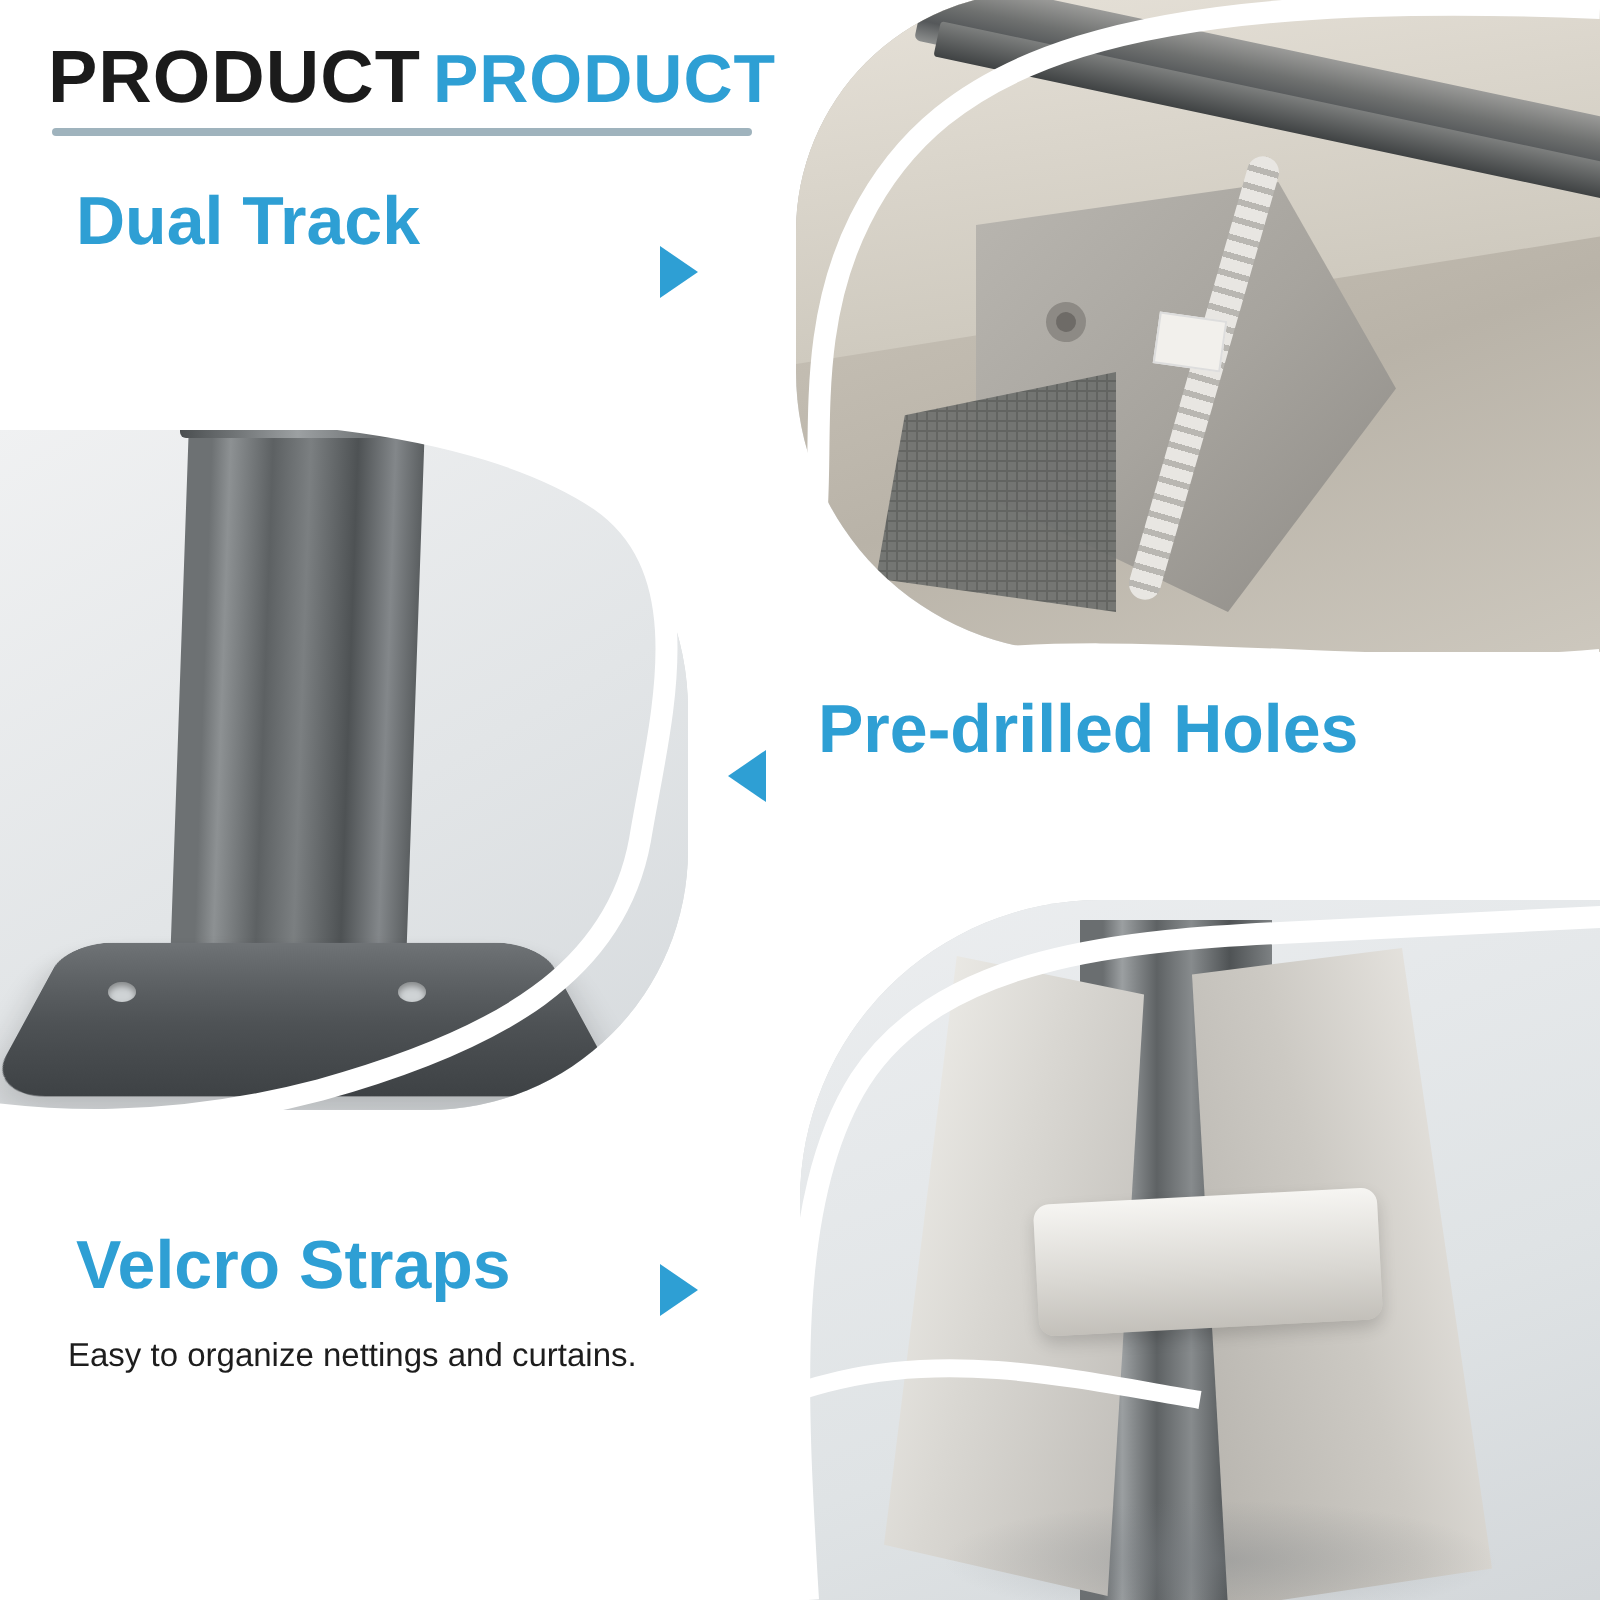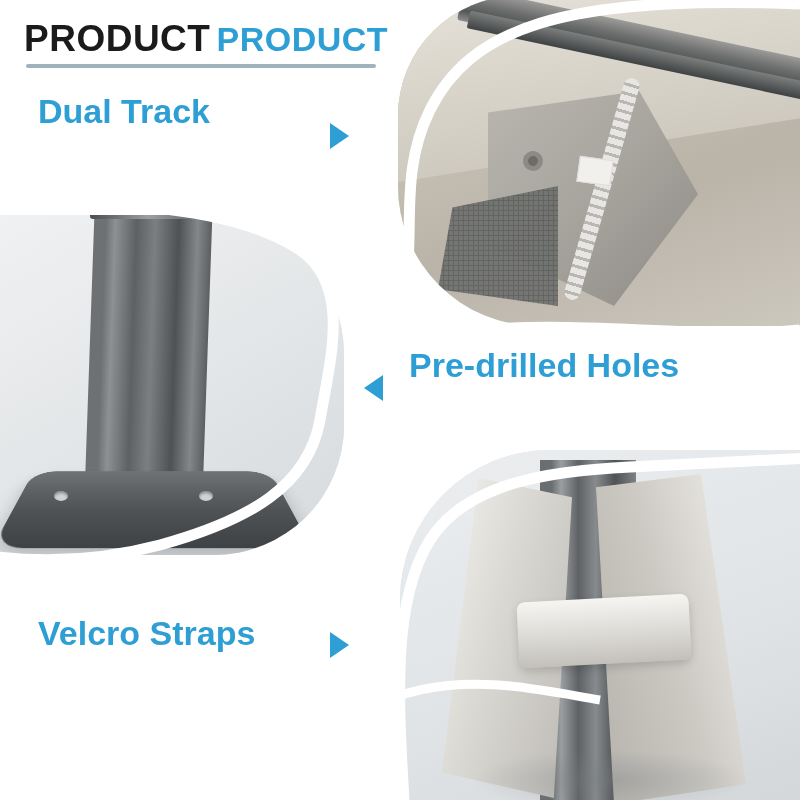--- a/index.html
+++ b/index.html
@@ -315,15 +315,16 @@
   </div>
   <div class="title-underline"></div>
 
   <div class="sec-head" id="sec1-head">Dual Track</div>
   <div class="arrow arrow-right" id="arrow1"></div>
 
   <div class="sec-head" id="sec2-head">Pre-drilled Holes</div>
   <div class="arrow arrow-left" id="arrow2"></div>
 
   <div class="sec-head" id="sec3-head">Velcro Straps</div>
+  <div class="sec-body" id="sec3-body">Easy to organize nettings and curtains.</div>
   <div class="arrow arrow-right" id="arrow3"></div>
 
 </div>
 
 </body></html>

